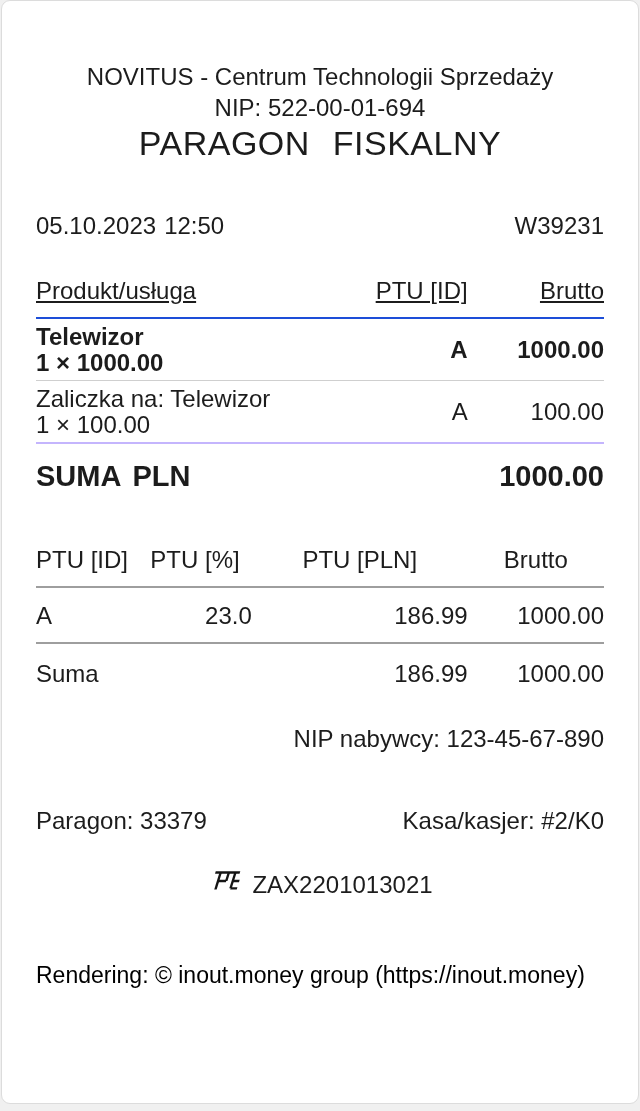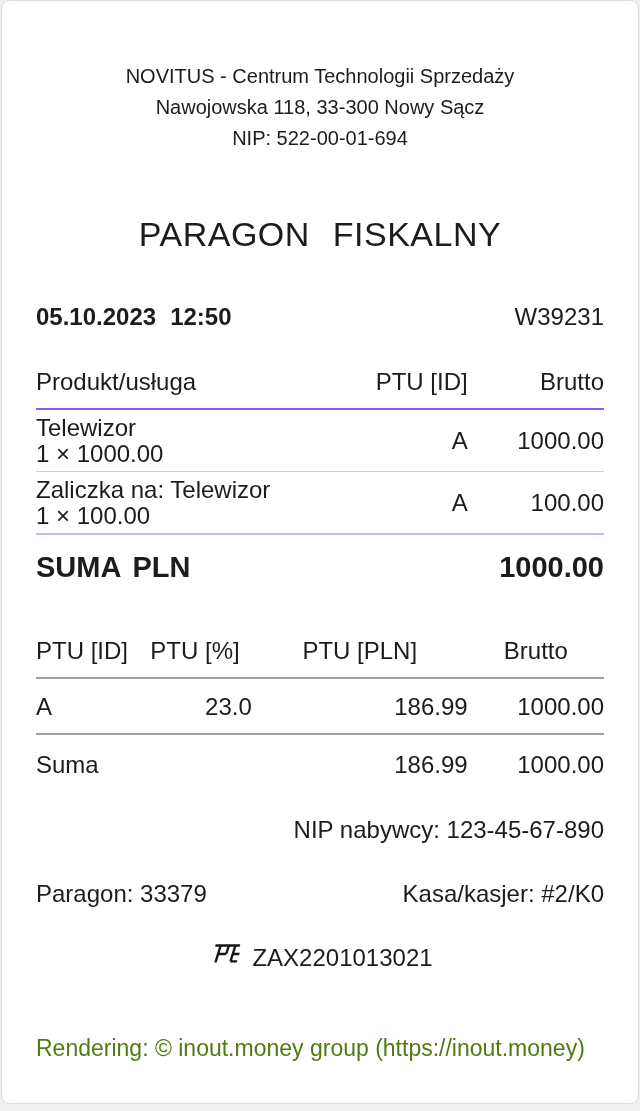--- a/index.html
+++ b/index.html
@@ -25,60 +25,60 @@
     background: #ffffff;
     border: 1px solid #dcdcdc;
     border-radius: 9px;
     padding: 0 34px;
     overflow: hidden;
   }
 
   .seller-block {
     padding-top: 60px;
     text-align: center;
-    font-size: 20px;
+    font-size: 24px;
     line-height: 31px;
   }
 
   .receipt-title {
-    margin-top: 60px;
     text-align: center;
     font-size: 34px;
     line-height: 40px;
     word-spacing: 13px;
     letter-spacing: 0.5px;
   }
 
   .date-row {
     margin-top: 48px;
     display: flex;
     justify-content: space-between;
     align-items: baseline;
     font-size: 24px;
     line-height: 30px;
   }
-  .date-time { display: inline-flex; gap: 14px; font-weight: bold; }
+  .date-time { display: inline-flex; gap: 8px; }
 
   table { width: 100%; border-collapse: collapse; }
 
   .items-table { margin-top: 36px; font-size: 24px; }
   .items-table th {
     font-weight: 400;
     padding: 0 0 12px 0;
-    border-bottom: 2px solid #8b5cf6;
+    border-bottom: 2px solid #1d4ed8;
+    text-decoration: underline;
   }
   .items-table th.col-left  { text-align: left; }
   .items-table th.col-right { text-align: right; }
   .items-table td {
     padding: 5px 0 4px 0;
     vertical-align: middle;
     text-align: right;
   }
   .items-table td.name-cell { text-align: left; line-height: 26px; }
-  .items-table tr.item-row-mid td { border-bottom: 1px solid #cfcfcf; }
+  .items-table tr.item-row-mid td { border-bottom: 1px solid #cfcfcf; font-weight: bold; }
   .items-table tr.item-row-last td { border-bottom: 2px solid #c4b5fd; }
   .items-table .col-ptu { width: 24%; }
   .items-table .col-brutto { width: 24%; }
 
   .suma-row {
     margin-top: 15px;
     display: flex;
     justify-content: space-between;
     align-items: baseline;
     font-size: 29px;
@@ -105,21 +105,21 @@
   .tax-table .c4 { width: 24%; }
 
   .buyer-nip {
     margin-top: 36px;
     text-align: right;
     font-size: 24px;
     line-height: 30px;
   }
 
   .ref-row {
-    margin-top: 34px;
+    margin-top: 52px;
     display: flex;
     justify-content: space-between;
     align-items: baseline;
     font-size: 24px;
     line-height: 30px;
     text-align: center;
   }
 
   .fiscal-row {
     margin-top: 33px;
@@ -129,32 +129,31 @@
     gap: 9px;
     font-size: 24px;
     line-height: 30px;
   }
   .fiscal-logo { display: inline-block; }
 
   .render-footer {
     margin-top: 60px;
     font-size: 23px;
     line-height: 30px;
-    color: #4d7c0f;
+    color: #000000;
   }
 </style>
 </head>
 <body>
 
 <div class="viewport">
   <div class="card">
 
     <div class="seller-block">
       <div>NOVITUS - Centrum Technologii Sprzedaży</div>
-      <div>Nawojowska 118, 33-300 Nowy Sącz</div>
       <div>NIP: 522-00-01-694</div>
     </div>
 
     <div class="receipt-title">PARAGON FISKALNY</div>
 
     <div class="date-row">
       <span class="date-time">
         <span>05.10.2023</span>
         <span>12:50</span>
       </span>

